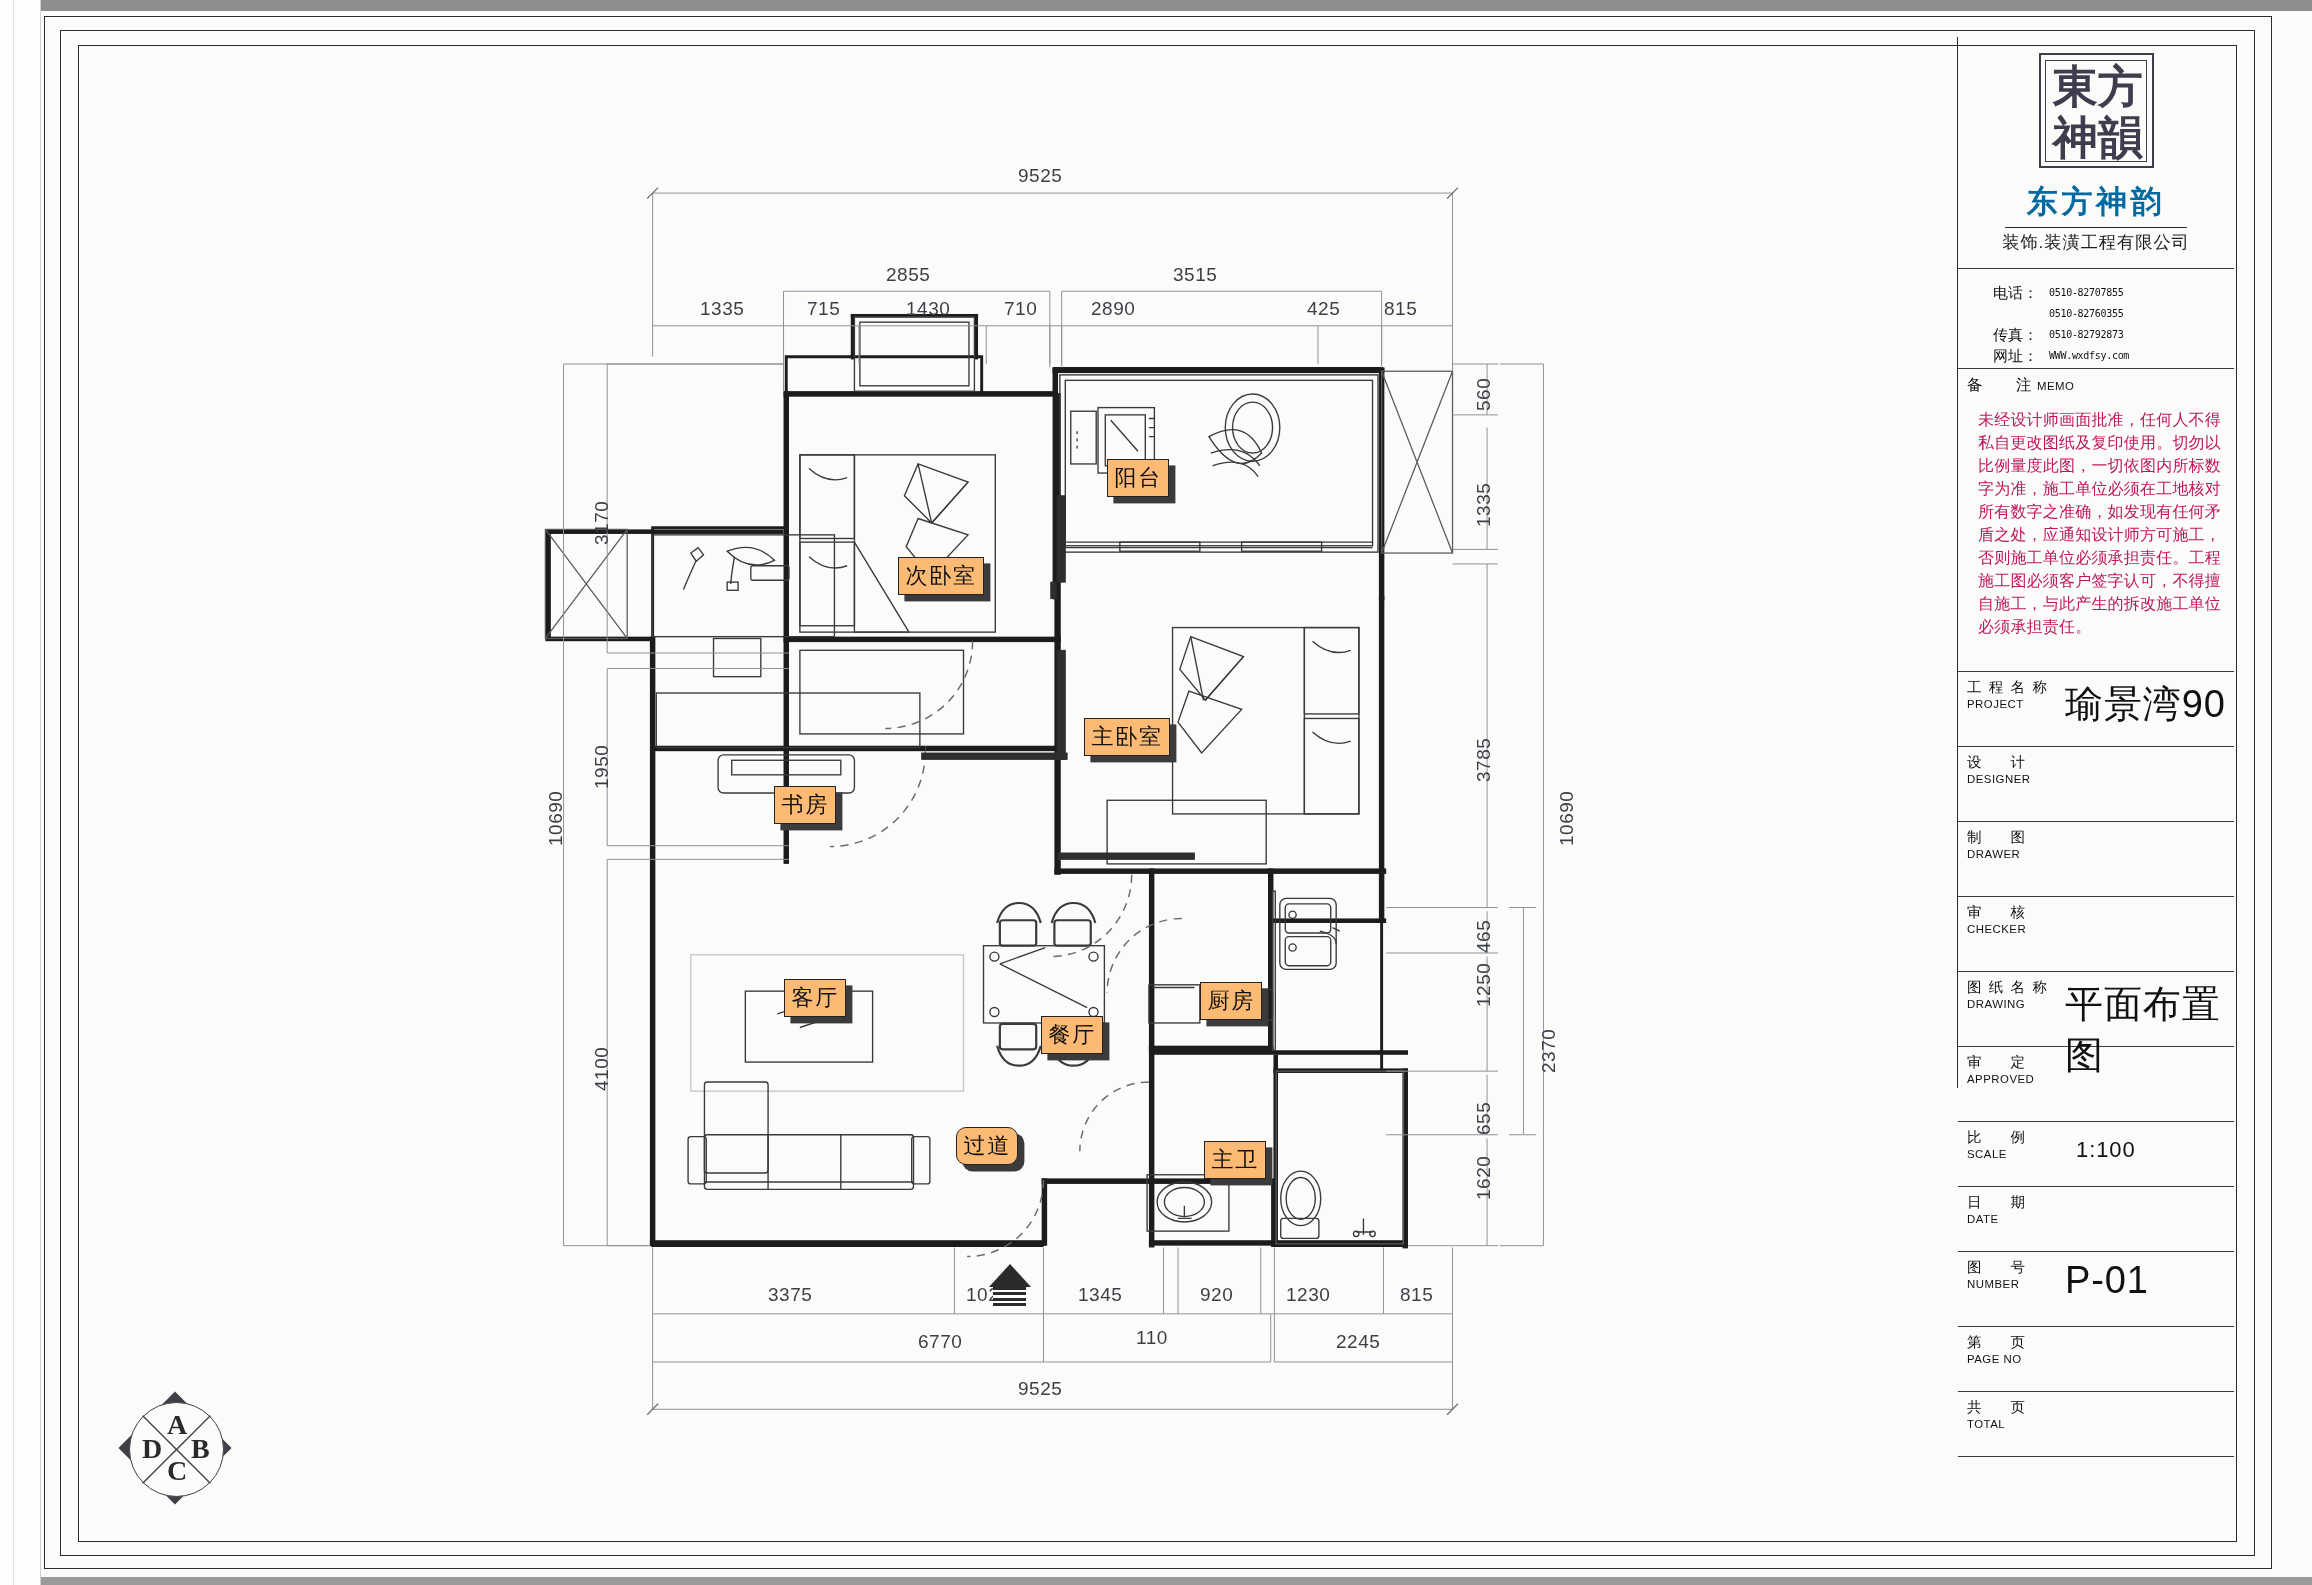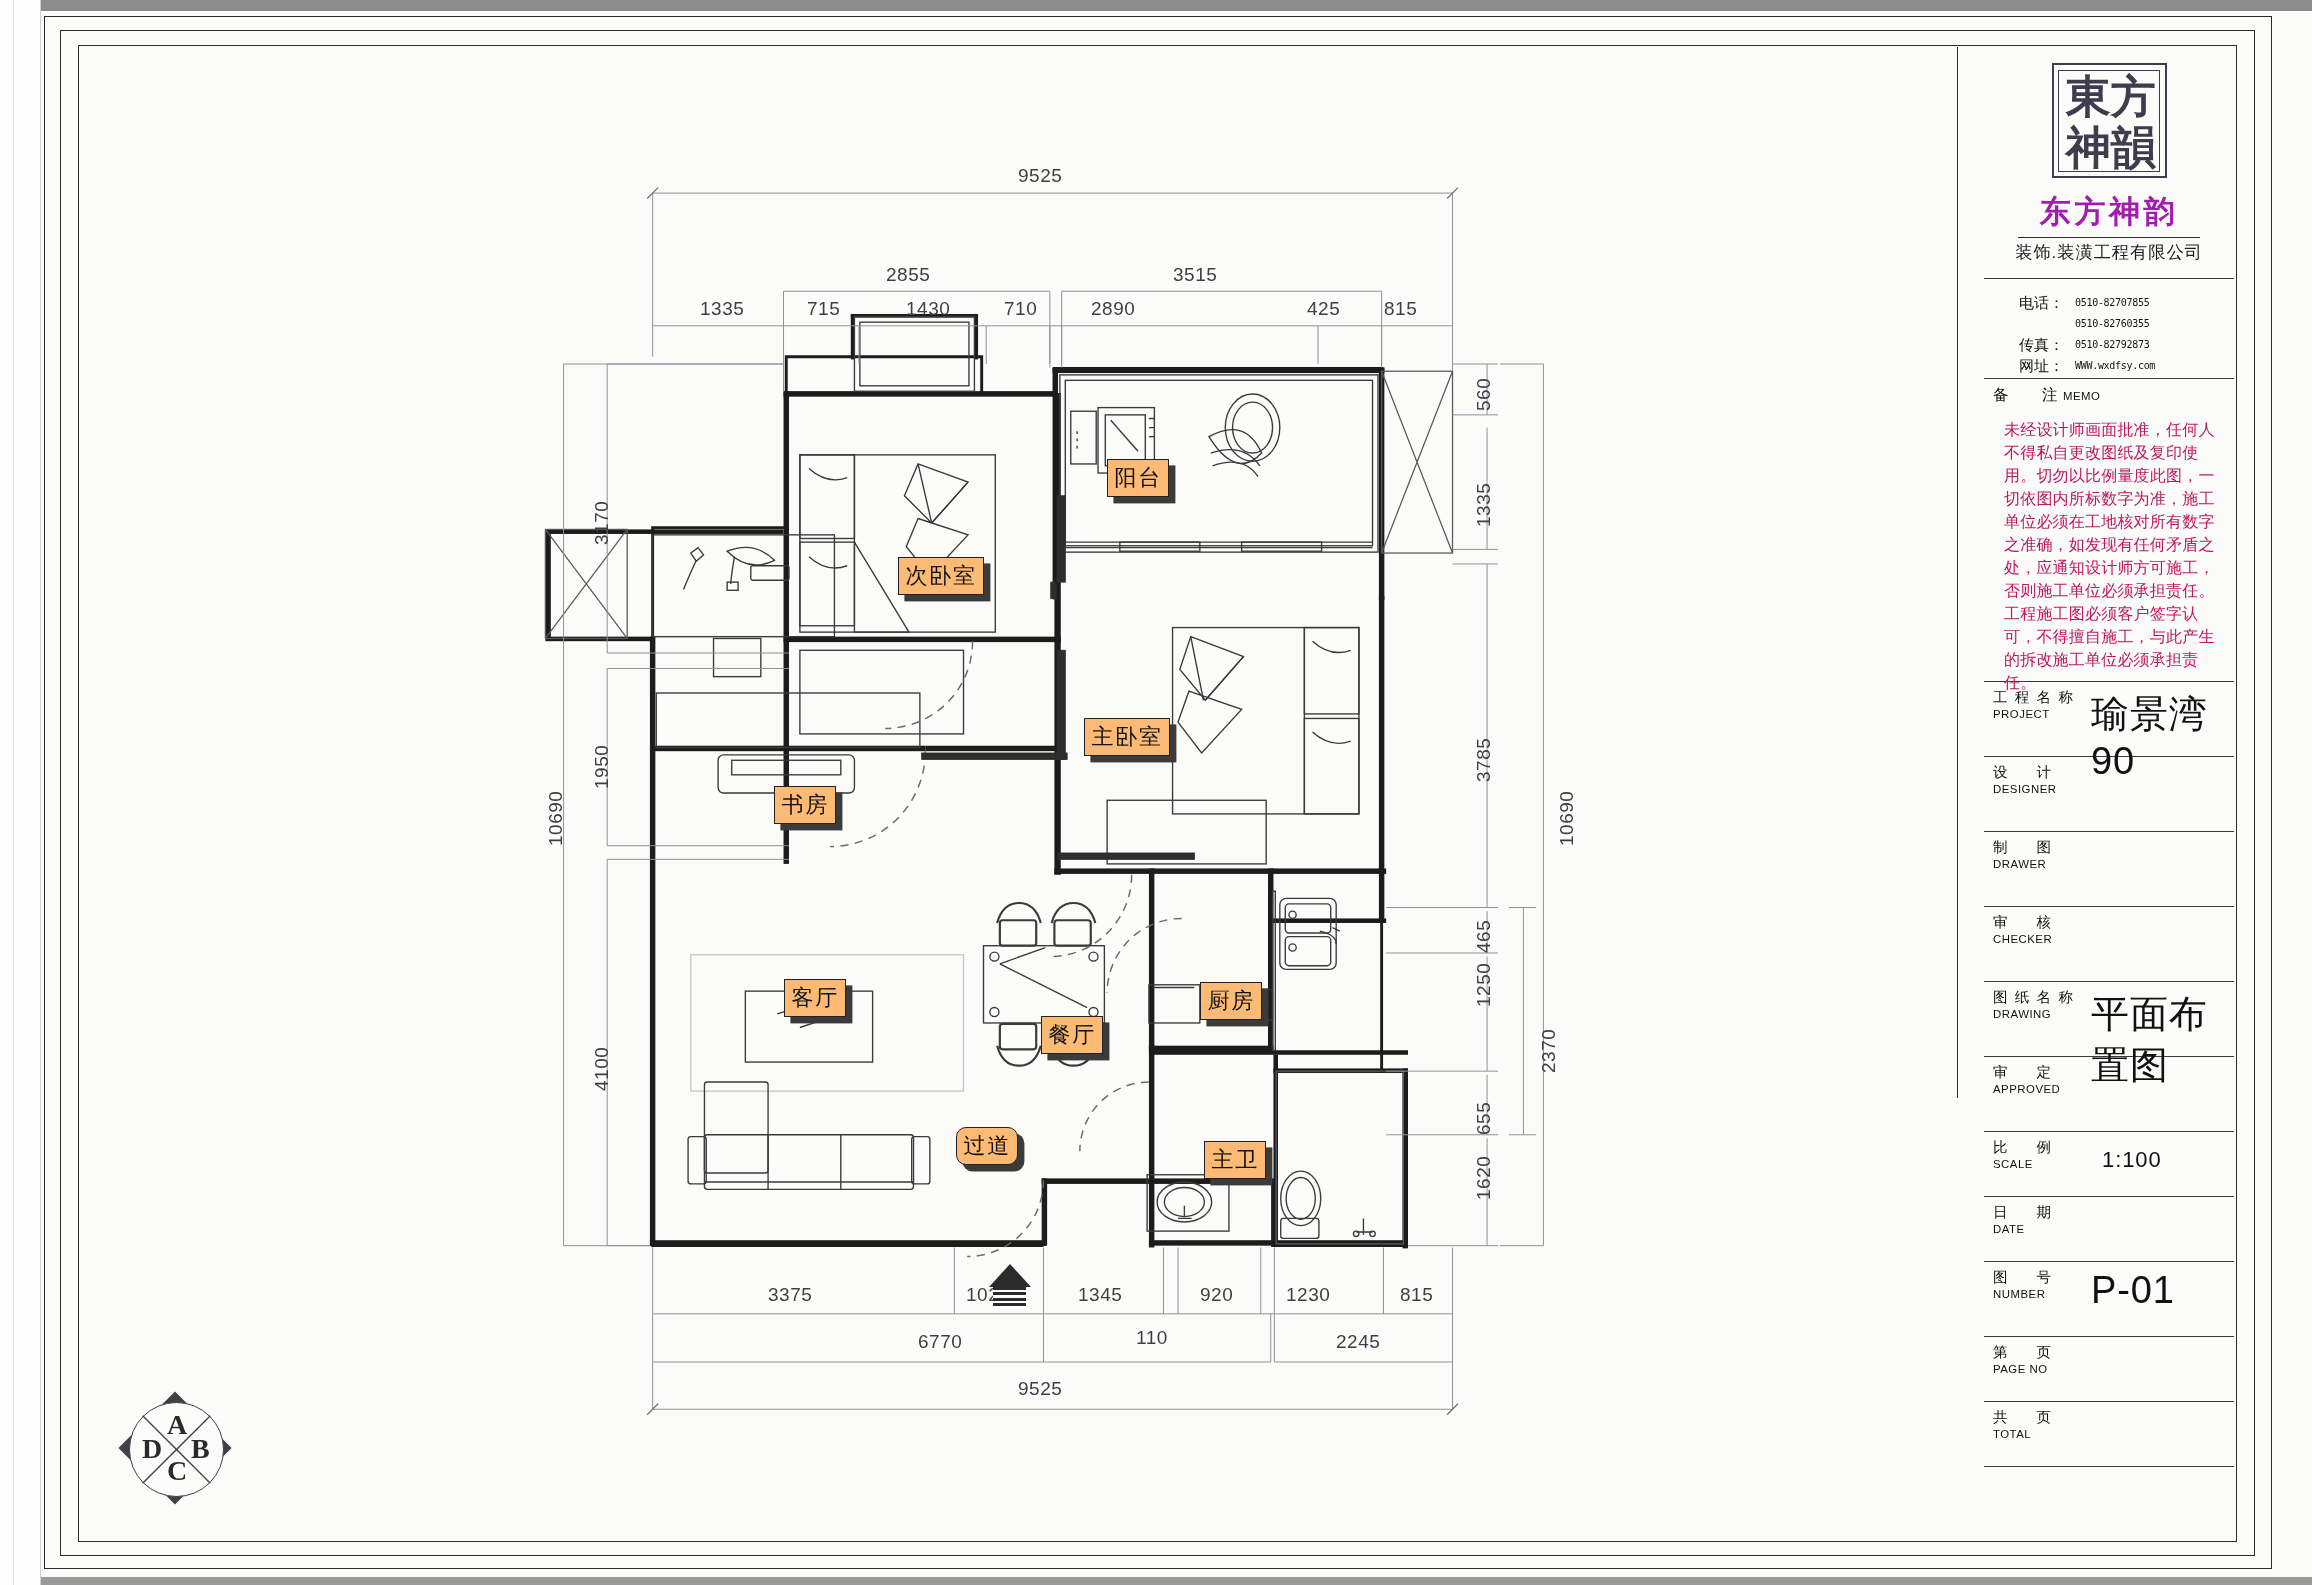--- a/index.html
+++ b/index.html
@@ -10,29 +10,29 @@
   .frame{position:absolute;border:1.8px solid #2b2b2b;}
   .frame.f1{left:44px;top:16.4px;width:2226px;height:1551px;border-width:1.8px;}
   .frame.f2{left:60px;top:30px;width:2193px;height:1524px;border-width:0.9px;}
   .frame.f3{left:78px;top:45px;width:2157px;height:1495px;border-width:0.9px;}
   .edgeband{position:absolute;left:0;top:0;width:40px;height:1586px;background:#fdfdfd;border-right:0.9px solid #cfcfcf;}
   .edgeband2{position:absolute;left:12.7px;top:0;width:0.9px;height:1586px;background:#e2e2e2;}
   .topband{position:absolute;left:0;top:0;width:2313px;height:11px;background:#8d8d8d;}
   .botband{position:absolute;left:0;bottom:0;width:2313px;height:9px;background:#9a9a9a;}
 
   
-  #titleblock{position:absolute;left:1957px;top:47px;width:277px;height:1051px;border-left:1.8px solid #2b2b2b;box-sizing:border-box;padding-left:26px;}
+  #titleblock{position:absolute;left:1957px;top:37px;width:277px;height:1051px;border-left:1.8px solid #2b2b2b;box-sizing:border-box;}
   .tb-row{position:relative;box-sizing:border-box;border-bottom:0.9px solid #3a3a3a;padding:0;}
   .tb-logo{height:232px;display:flex;flex-direction:column;align-items:center;justify-content:flex-start;padding-top:16.4px;}
   .seal{width:115px;height:115px;border:2.7px solid #3d3d4d;position:relative;box-sizing:border-box;}
   .seal:before{content:"";position:absolute;left:4.5px;top:4.5px;right:4.5px;bottom:4.5px;border:1.8px solid #3d3d4d;}
   .seal-gl{position:absolute;left:8.2px;top:5.5px;width:98px;height:104px;
     font-family:"DejaVu Serif",serif;font-size:45px;line-height:51px;letter-spacing:0px;
     color:#3d3d4d;text-align:center;font-weight:700;}
-  .brand{font-size:31px;font-weight:700;letter-spacing:3.6px;color:#a21caf;margin-top:12.7px;}
+  .brand{font-size:31px;font-weight:700;letter-spacing:3.6px;color:#0369a1;margin-top:12.7px;}
   .brand-rule{width:182px;height:0;border-top:1.8px solid #2a2a2a;margin:3.6px 0 2.7px 0;}
   .brand-sub{font-size:17.3px;letter-spacing:0.9px;color:#1d1d1d;}
 
   .tb-contact{height:100px;padding:12.7px 0 0 0;}
   .cline{display:flex;font-size:15px;color:#111;line-height:21px;padding-left:35px;}
   .cline .lab{width:56px;flex:none;}
   .cline .val{font-family:"DejaVu Sans Mono",monospace;font-size:10px;letter-spacing:-0.3px;}
 
   .tb-memo{height:303px;}
   .memo-head{display:flex;align-items:baseline;padding:5.5px 0 0 9px;}

